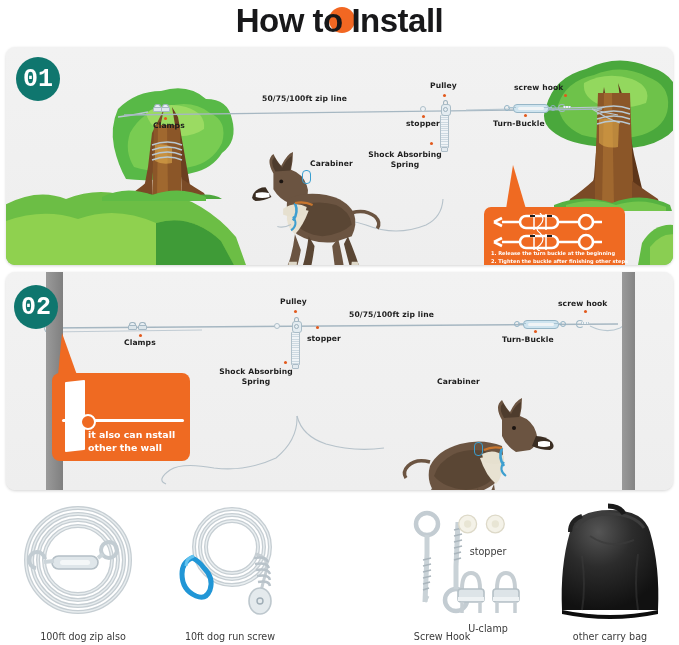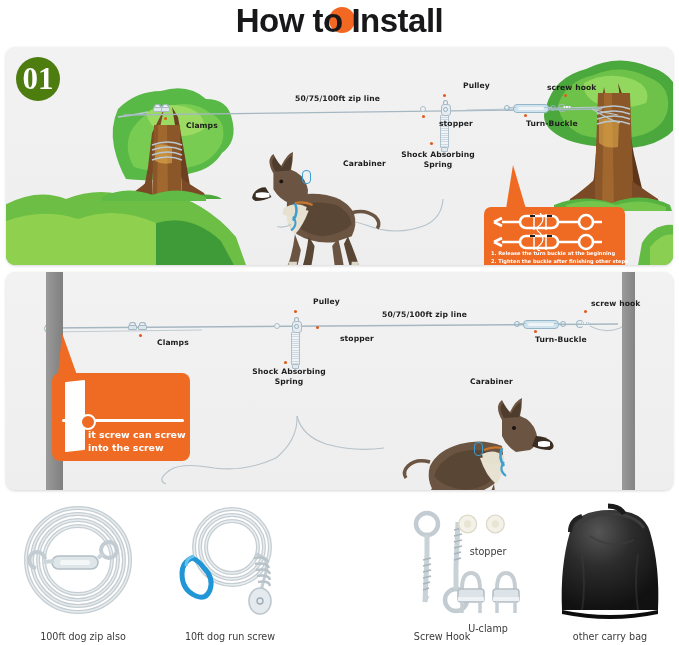--- a/index.html
+++ b/index.html
@@ -27,35 +27,34 @@
   .panel{
     position:absolute;left:6px;width:667px;border-radius:9px;
     background:#f4f4f4;overflow:hidden;
     box-shadow:0 1px 3px rgba(0,0,0,.17);
   }
   #panel1{top:47px;height:218px;}
   #panel2{top:272px;height:218px;}
 
   .badge{
     position:absolute;width:44px;height:44px;border-radius:50%;
-    background:#4d7c0f;color:#fff;font-size:31px;font-weight:bold;
+    background:#0f766e;color:#fff;font-size:25px;font-weight:bold;
     display:flex;align-items:center;justify-content:center;
     letter-spacing:0px;z-index:40;
-    font-family:Liberation Serif, serif;
+    font-family:Liberation Mono, monospace;
   }
 
   
   .sky{position:absolute;inset:0;background:linear-gradient(#f2f2f2,#eeeeee);}
 
   
   .lbl{
     position:absolute;font-size:7.6px;font-weight:bold;color:#1d1d1d;
     white-space:nowrap;letter-spacing:.1px;z-index:30;
     font-family:"DejaVu Sans",sans-serif;
-    margin-left:33px;
   }
   .lbl.two{line-height:9.5px;white-space:normal;text-align:center;}
   .dot{position:absolute;width:3.4px;height:3.4px;border-radius:50%;background:#e2591c;z-index:30;}
 
   
   .clamp{position:absolute;width:7px;height:9px;z-index:18;}
   .clamp:before{content:"";position:absolute;left:1px;top:0;width:5px;height:4px;
     border:1.1px solid #9fb4c0;border-bottom:none;border-radius:3px 3px 0 0;background:#e8eef2;}
   .clamp:after{content:"";position:absolute;left:0;top:3.4px;width:7px;height:3px;
     background:#dce5ea;border:.8px solid #a5b8c4;border-radius:1px;}
@@ -370,20 +369,21 @@
         <path d="M98 48 Q94 58 100 66" stroke="#3e9fd0" stroke-width="2.6" fill="none"></path>
         <path d="M100 62 Q94 70 102 76" stroke="#3e9fd0" stroke-width="2" fill="none"></path>
         <path d="M98 48 Q88 46 80 50" stroke="#c8762e" stroke-width="2.2" fill="none"></path>
       </g>
     </svg>
 
     <div class="wallpost" style="left:40px;top:0;width:17px;height:218px;background:linear-gradient(90deg,#9a9a9a,#7f7f7f);"></div>
 
     <div class="wallpost" style="left:616px;top:0;width:13px;height:218px;background:linear-gradient(90deg,#9a9a9a,#848484);"></div>
 
+    <div class="badge" style="left:8px;top:13px;">02</div>
 
     <div class="eyelet" style="left:38px;top:52px;"></div>
 
     <div class="clamp" style="left:122px;top:50px;"></div>
     <div class="clamp" style="left:132px;top:50px;"></div>
     <div class="dot" style="left:133px;top:62px;"></div>
     <div class="lbl" style="left:118px;top:66px;">Clamps</div>
 
     <div class="pulley" style="left:285px;top:45px;">
       <div class="ph"></div>
@@ -426,22 +426,22 @@
 
     <div class="carab" style="left:468px;top:170px;"></div>
     <div class="lbl" style="left:431px;top:105px;">Carabiner</div>
 
     <div class="callout2" style="left:46px;top:101px;width:138px;height:88px;">
       <div class="tail"></div>
       <div class="wall"></div>
       <div class="hookline"></div>
       <div class="hookeye"></div>
       <div class="ctxt">
-        <span>it screw can screw</span><br>
-        <span>into the screw</span>
+        <span>it also can nstall</span><br>
+        <span>other the wall</span>
       </div>
     </div>
   </div>
 
   <div class="products">
 
     <div class="prod" style="left:8px;top:5px;width:150px;height:140px;">
       <svg viewBox="0 0 150 122" style="position:absolute;left:0;top:0;width:150px;height:122px;">
         <g fill="none" stroke="#c6ced3" stroke-width="4">
           <circle cx="70" cy="58" r="52"></circle>

